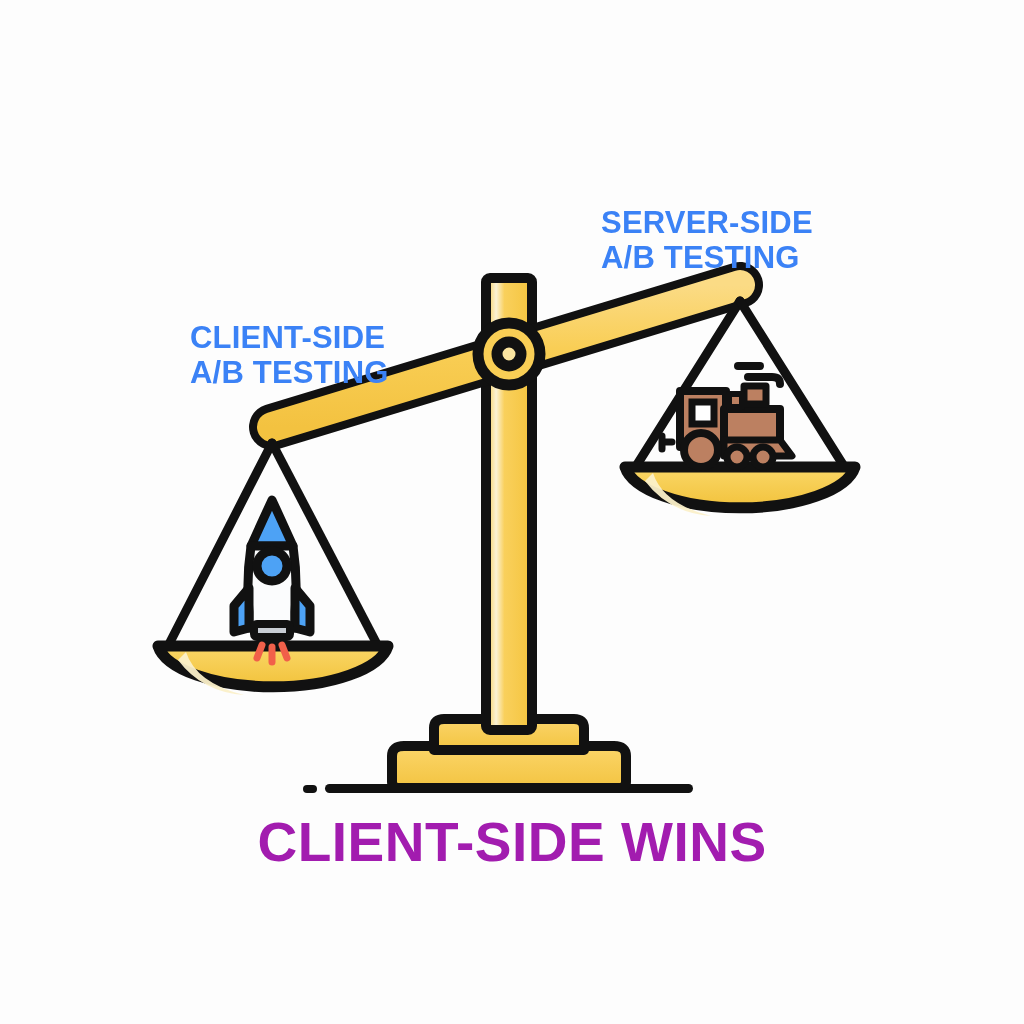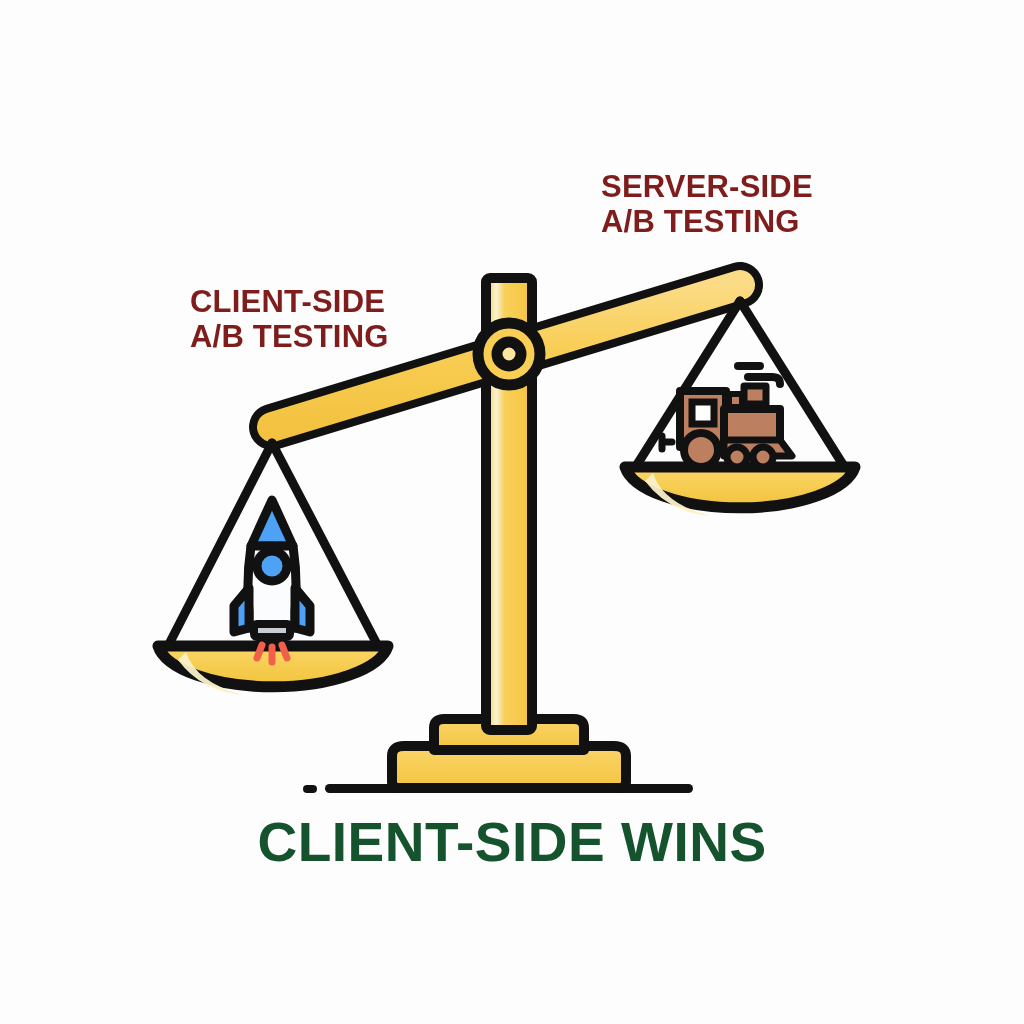--- a/index.html
+++ b/index.html
@@ -23,24 +23,25 @@
     left: 0;
     top: 0;
     width: 1024px;
     height: 1024px;
     display: block;
   }
   .label-text {
     position: absolute;
     font-family: "Liberation Sans", sans-serif;
     font-weight: 700;
-    color: #7f1d1d;
+    color: #3b82f6;
     letter-spacing: 0.2px;
     line-height: 1.14;
     white-space: pre;
+    margin-top: 36px;
   }
   #label-client {
     left: 190px;
     top: 284px;
     font-size: 31px;
   }
   #label-server {
     left: 601px;
     top: 169px;
     font-size: 31px;
@@ -48,21 +49,21 @@
   #caption {
     position: absolute;
     left: 0;
     top: 810px;
     width: 1024px;
     text-align: center;
     font-family: "Liberation Sans", sans-serif;
     font-weight: 700;
     font-size: 55px;
     letter-spacing: 0.5px;
-    color: #14532d;
+    color: #a21caf;
   }
 </style>
 </head>
 <body>
 
 <div id="canvas">
 
   <svg id="scene-svg" viewBox="0 0 1024 1024">
     <defs>
       <linearGradient id="gradPost" x1="0" y1="0" x2="1" y2="0">

